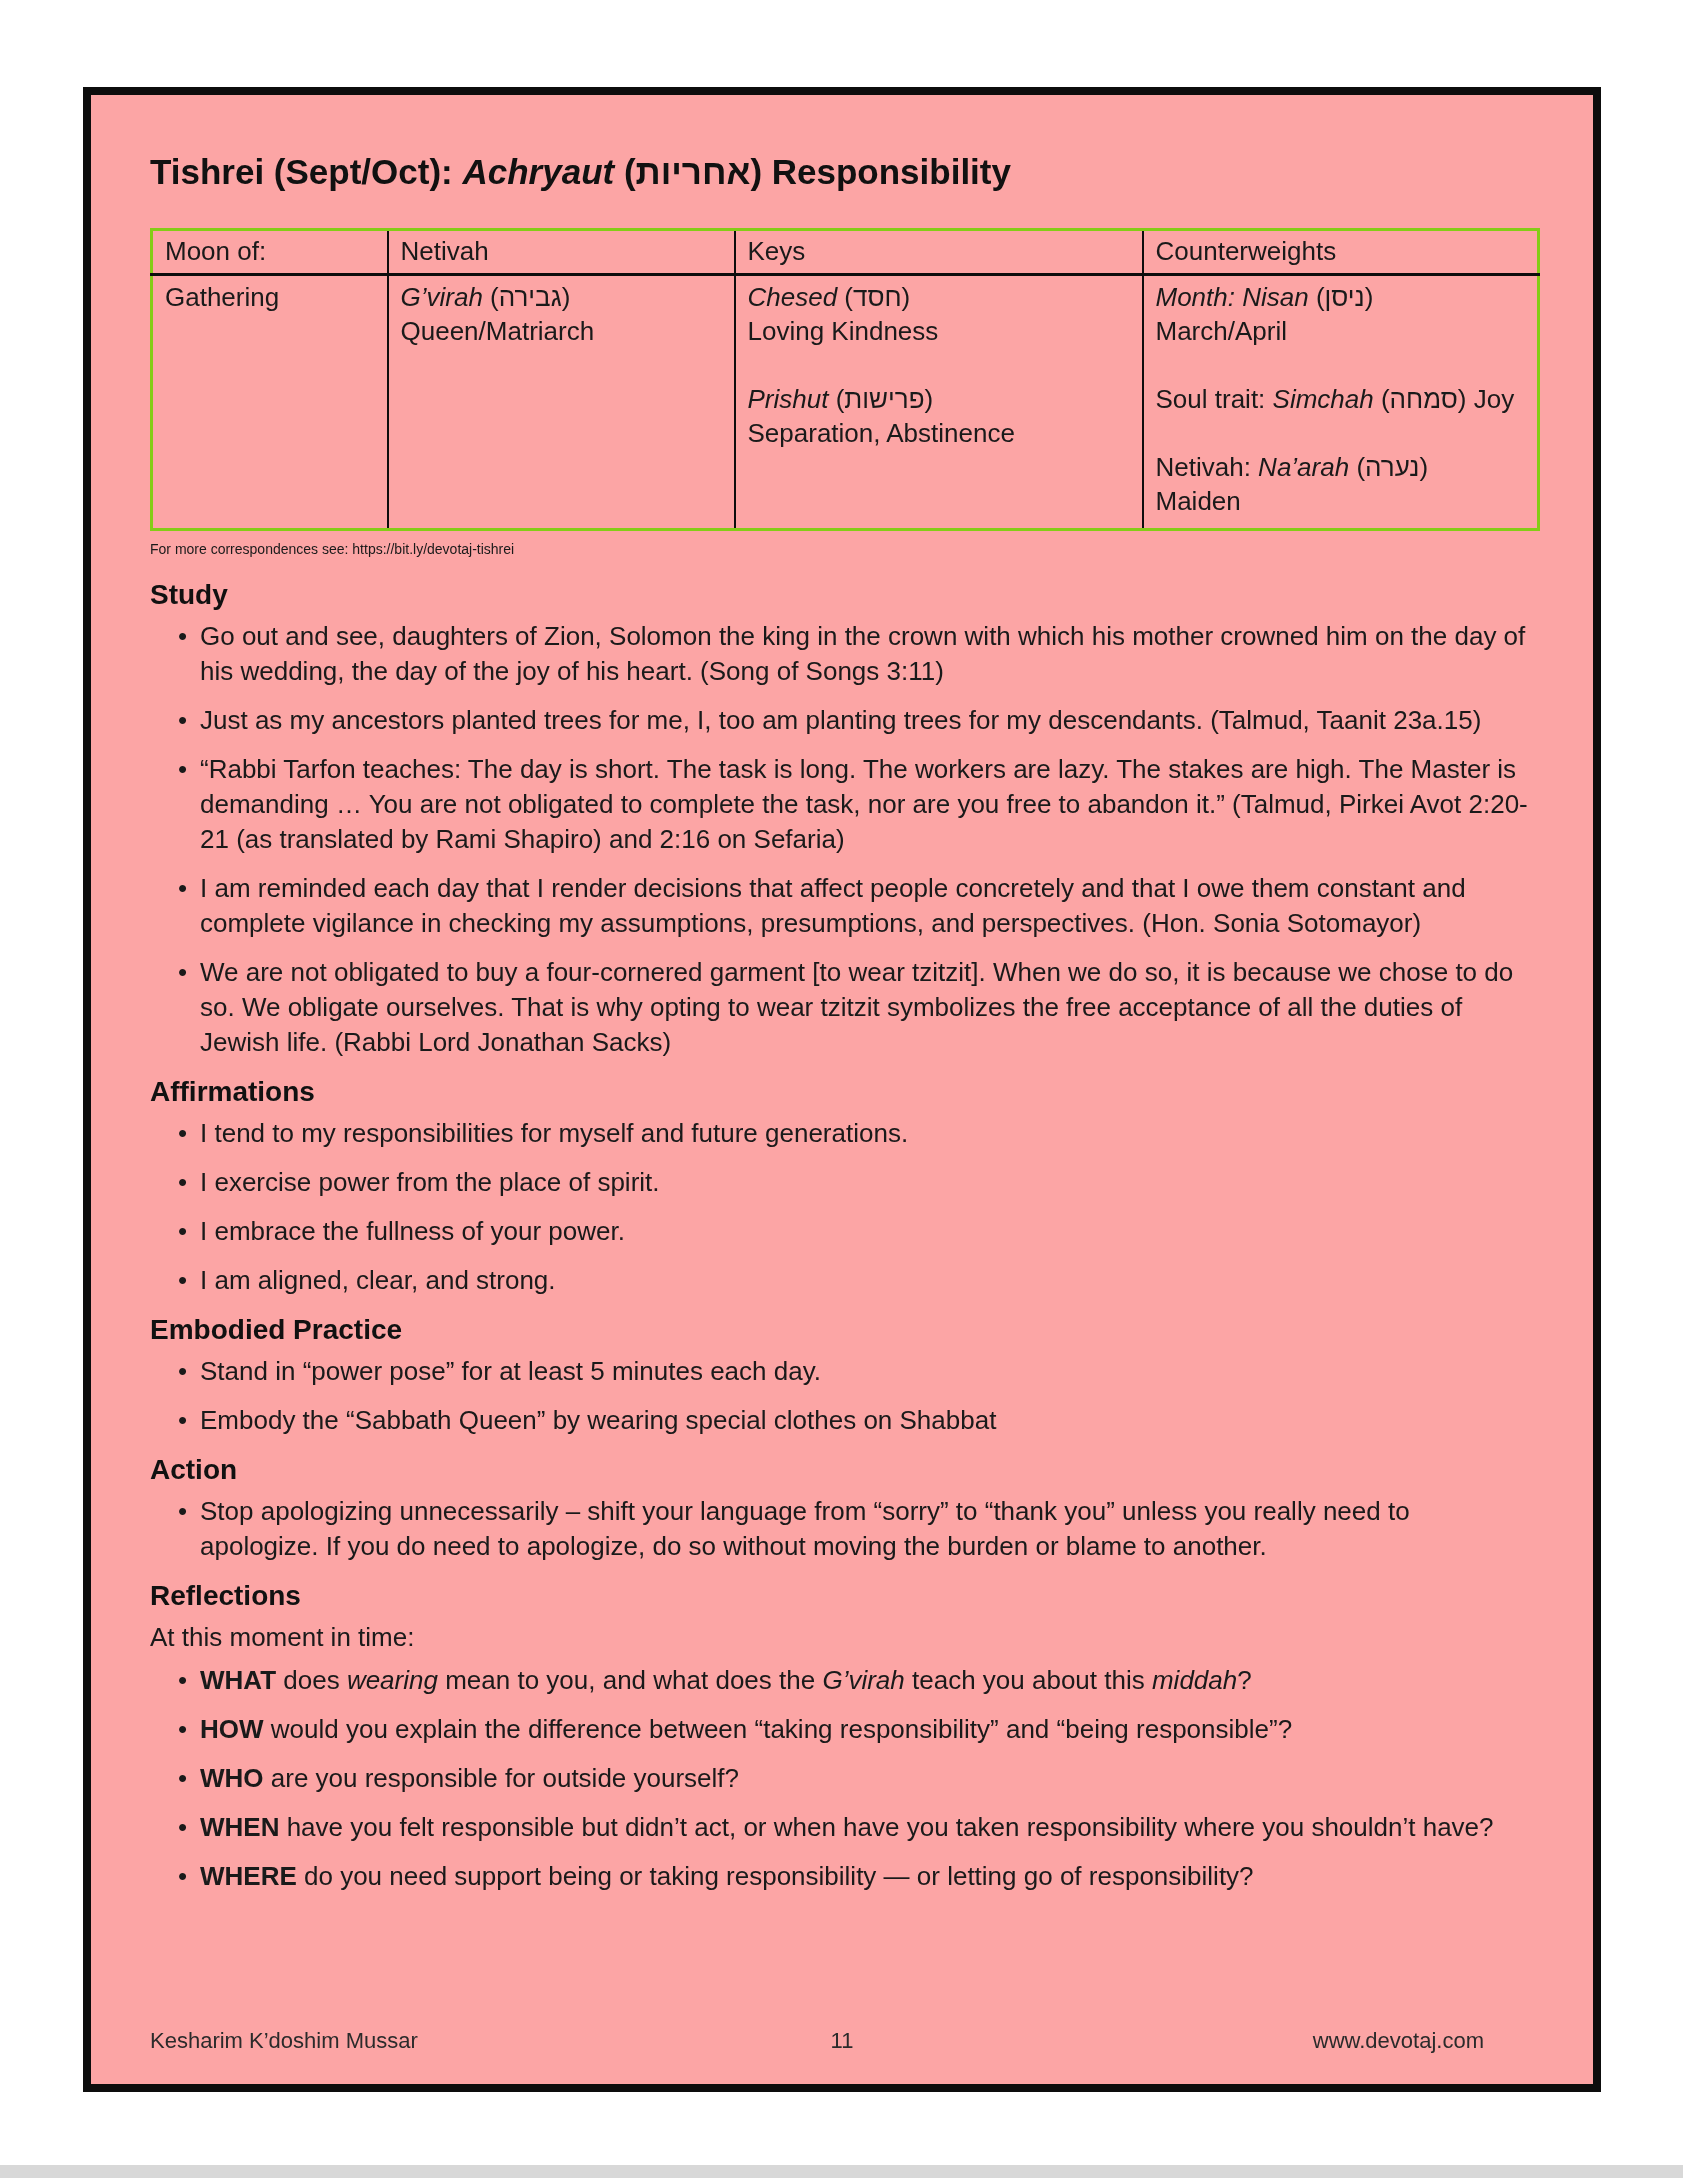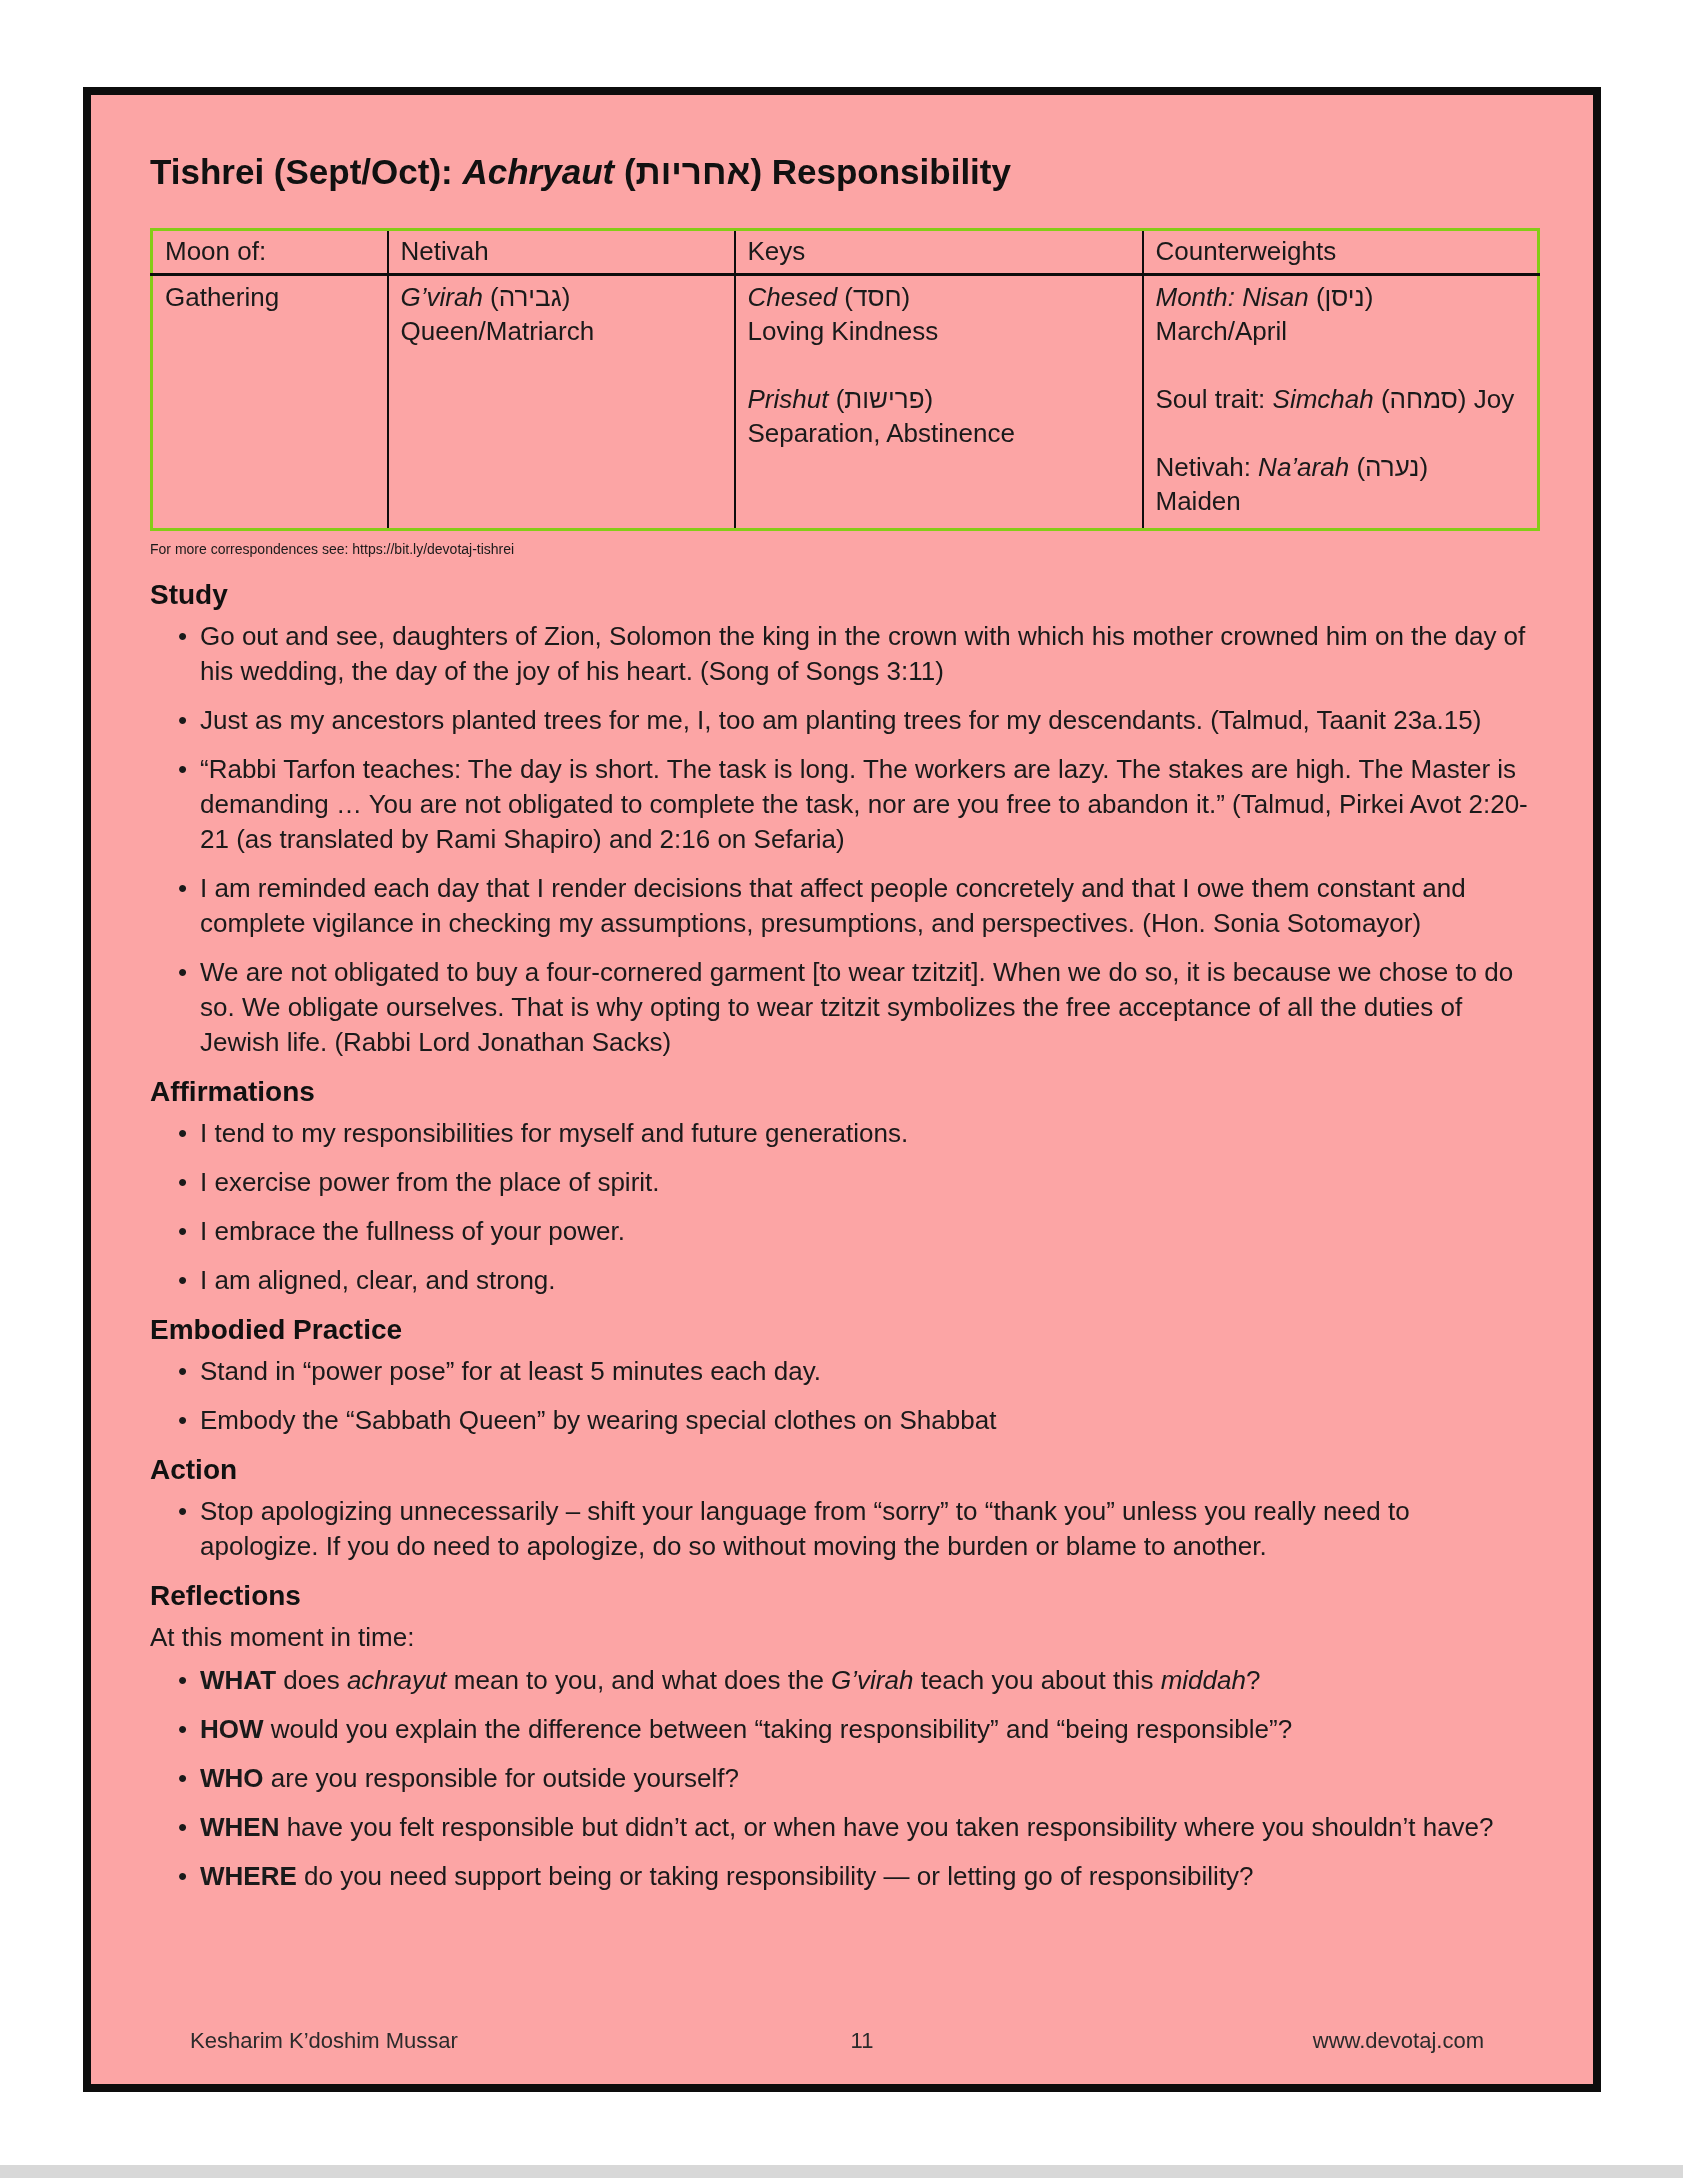--- a/index.html
+++ b/index.html
@@ -44,21 +44,21 @@
     max-width:1334px;
   }
   ul.bullets li::before{
     content:"\2022";position:absolute;left:-22px;top:0;font-size:26px;
   }
   .intro{font-size:26px;line-height:35px;margin:0 0 8px 0;}
 
   .doc-footer{
     position:absolute;left:59px;right:59px;bottom:30px;
     display:grid;grid-template-columns:1fr auto 1fr;align-items:baseline;
-    font-size:22px;color:#2b2b2b;margin-left:40px;
+    font-size:22px;color:#2b2b2b;
   }
   .doc-footer .f-right{text-align:right;padding-right:50px;}
   .doc-footer .f-center{text-align:left;}
 
   .bottom-strip{
     position:absolute;left:0;bottom:0;width:1683px;height:13px;background:#d8d8d8;
   }
 </style>
 </head>
 <body>
@@ -147,21 +147,21 @@
     </ul>
 
     <h2>Action</h2>
     <ul class="bullets">
       <li>Stop apologizing unnecessarily – shift your language from “sorry” to “thank you” unless you really need to apologize. If you do need to apologize, do so without moving the burden or blame to another.</li>
     </ul>
 
     <h2>Reflections</h2>
     <div class="intro">At this moment in time:</div>
     <ul class="bullets">
-      <li><span class="bd">WHAT</span><span> does </span><span class="it">achrayut</span><span> mean to you, and what does the </span><span class="it">G’virah</span><span> teach you about this </span><span class="it">middah</span><span>?</span></li>
+      <li><span class="bd">WHAT</span><span> does </span><span class="it">wearing</span><span> mean to you, and what does the </span><span class="it">G’virah</span><span> teach you about this </span><span class="it">middah</span><span>?</span></li>
       <li><span class="bd">HOW</span><span> would you explain the difference between “taking responsibility” and “being responsible”?</span></li>
       <li><span class="bd">WHO</span><span> are you responsible for outside yourself?</span></li>
       <li><span class="bd">WHEN</span><span> have you felt responsible but didn’t act, or when have you taken responsibility where you shouldn’t have?</span></li>
       <li><span class="bd">WHERE</span><span> do you need support being or taking responsibility — or letting go of responsibility?</span></li>
     </ul>
 
     <div class="doc-footer">
       <span class="f-left">Kesharim K’doshim Mussar</span>
       <span class="f-center">11</span>
       <span class="f-right">www.devotaj.com</span>

